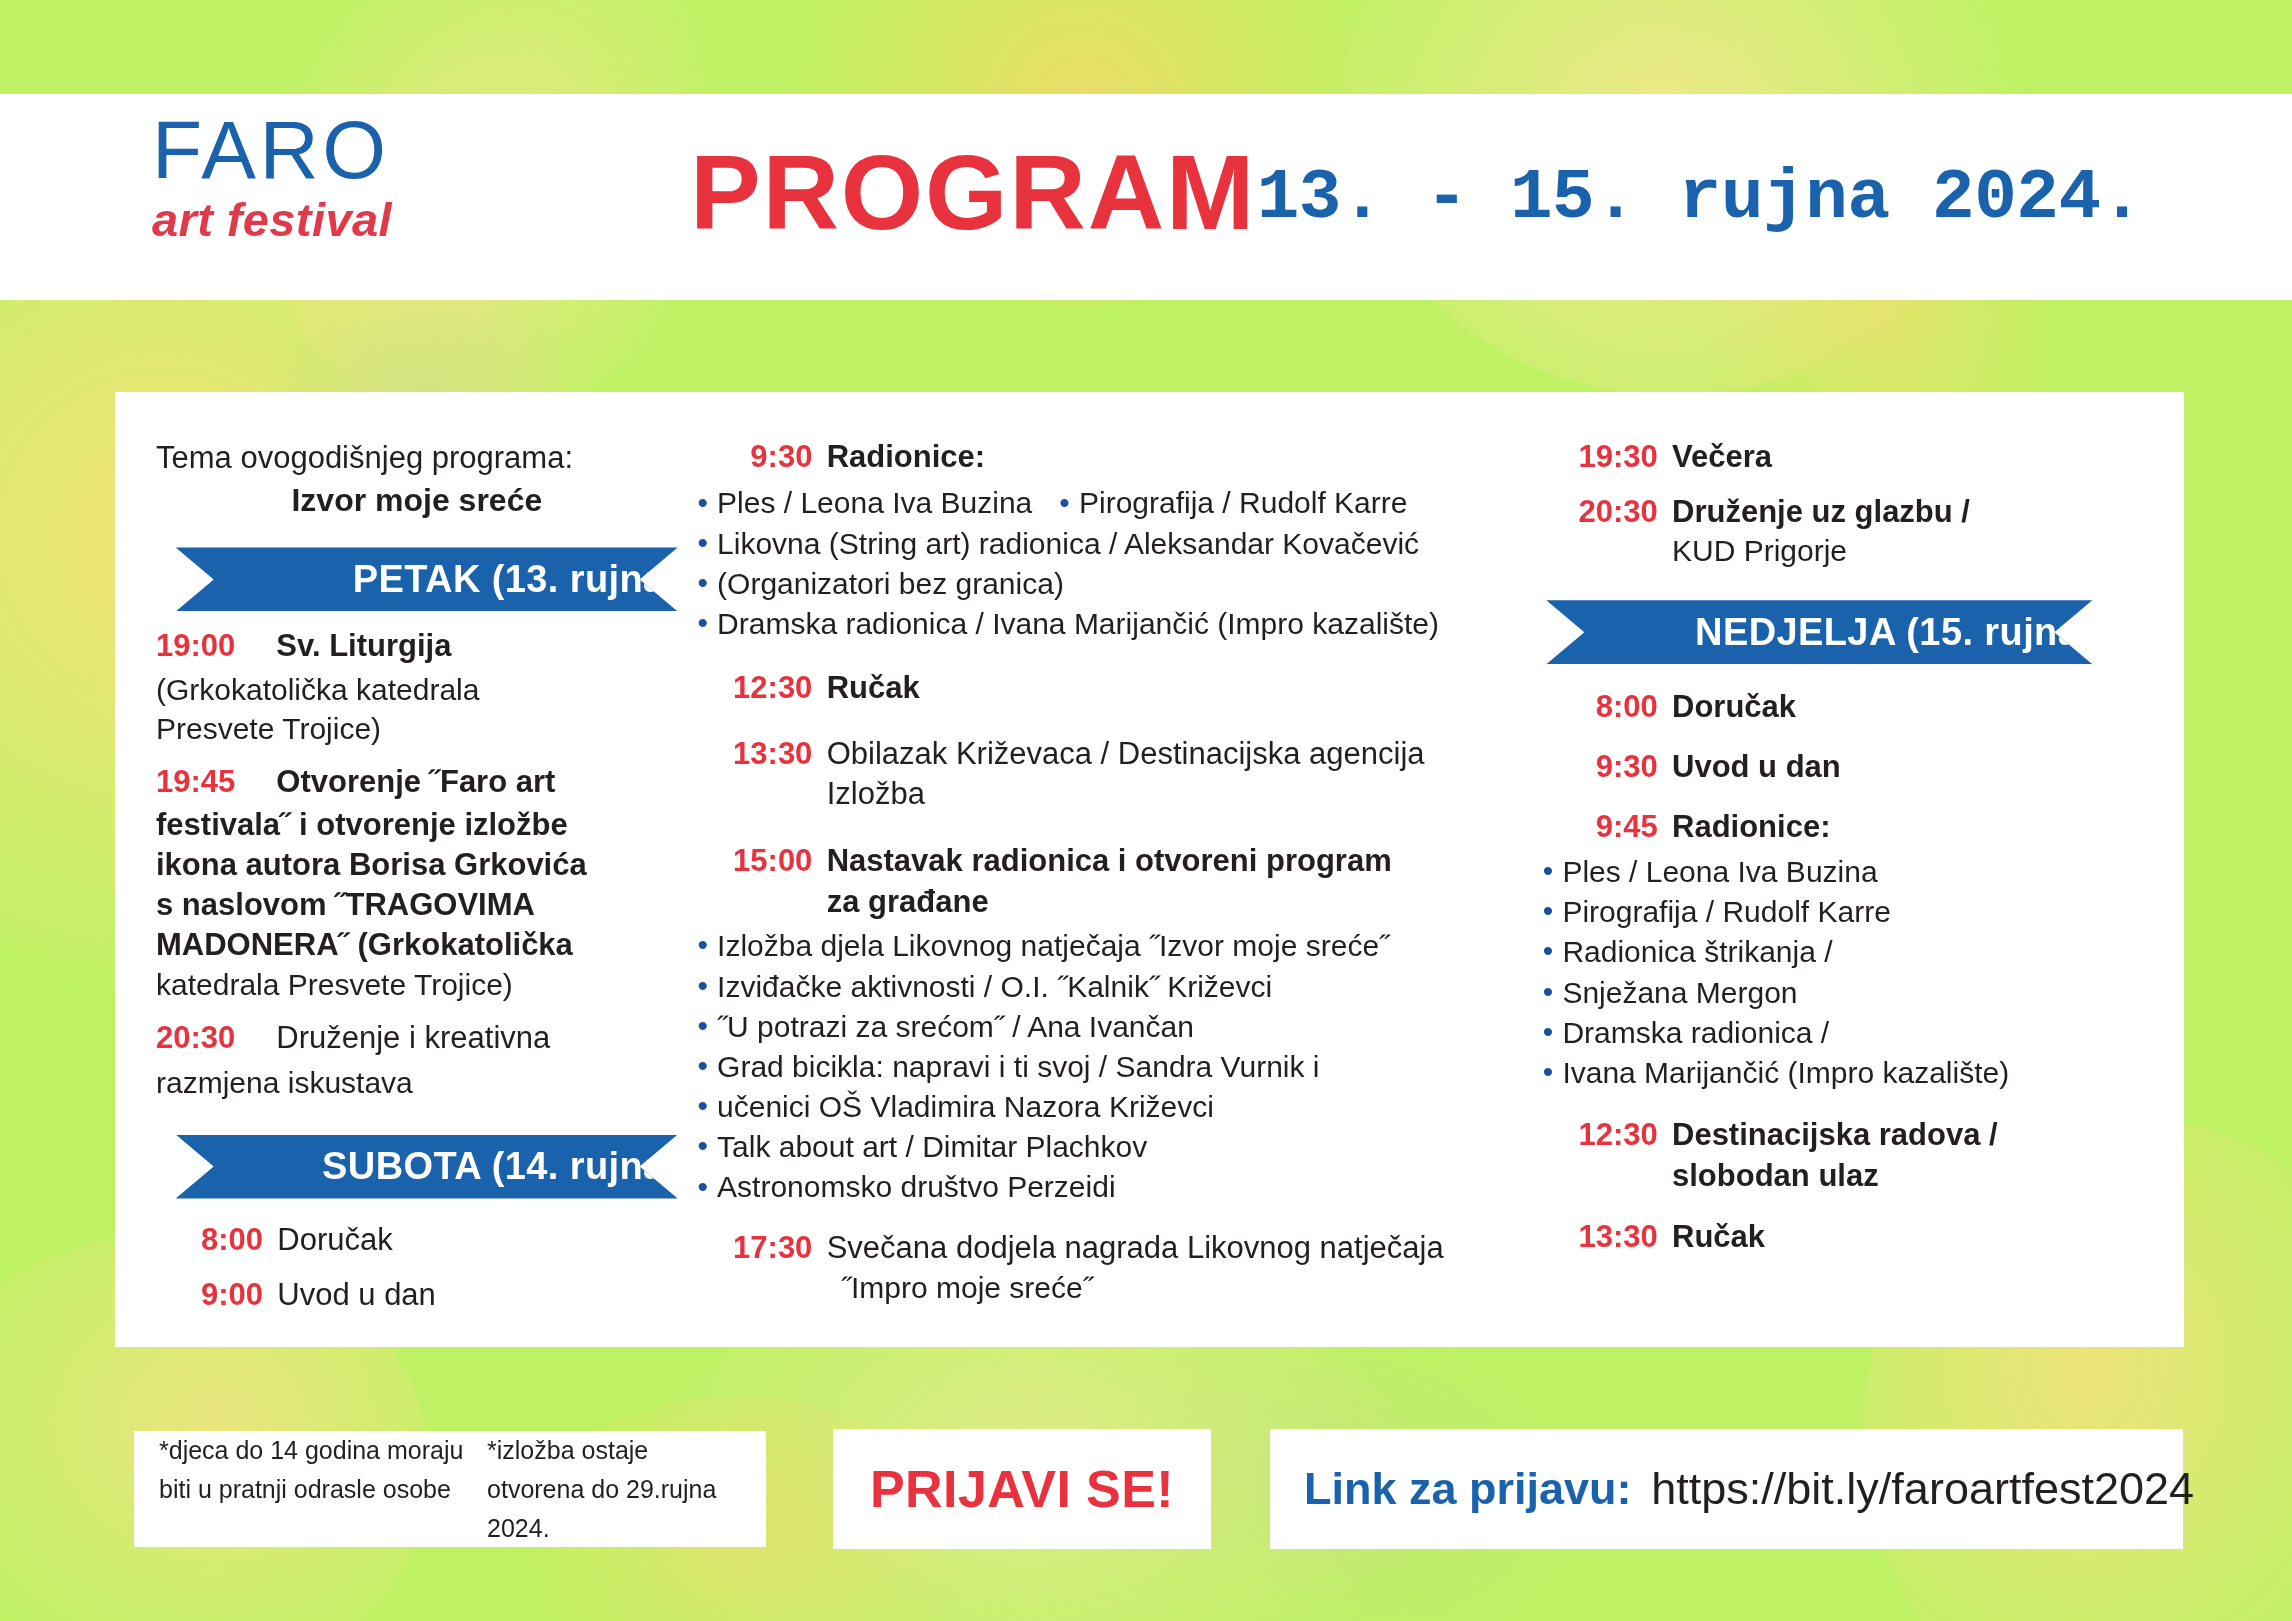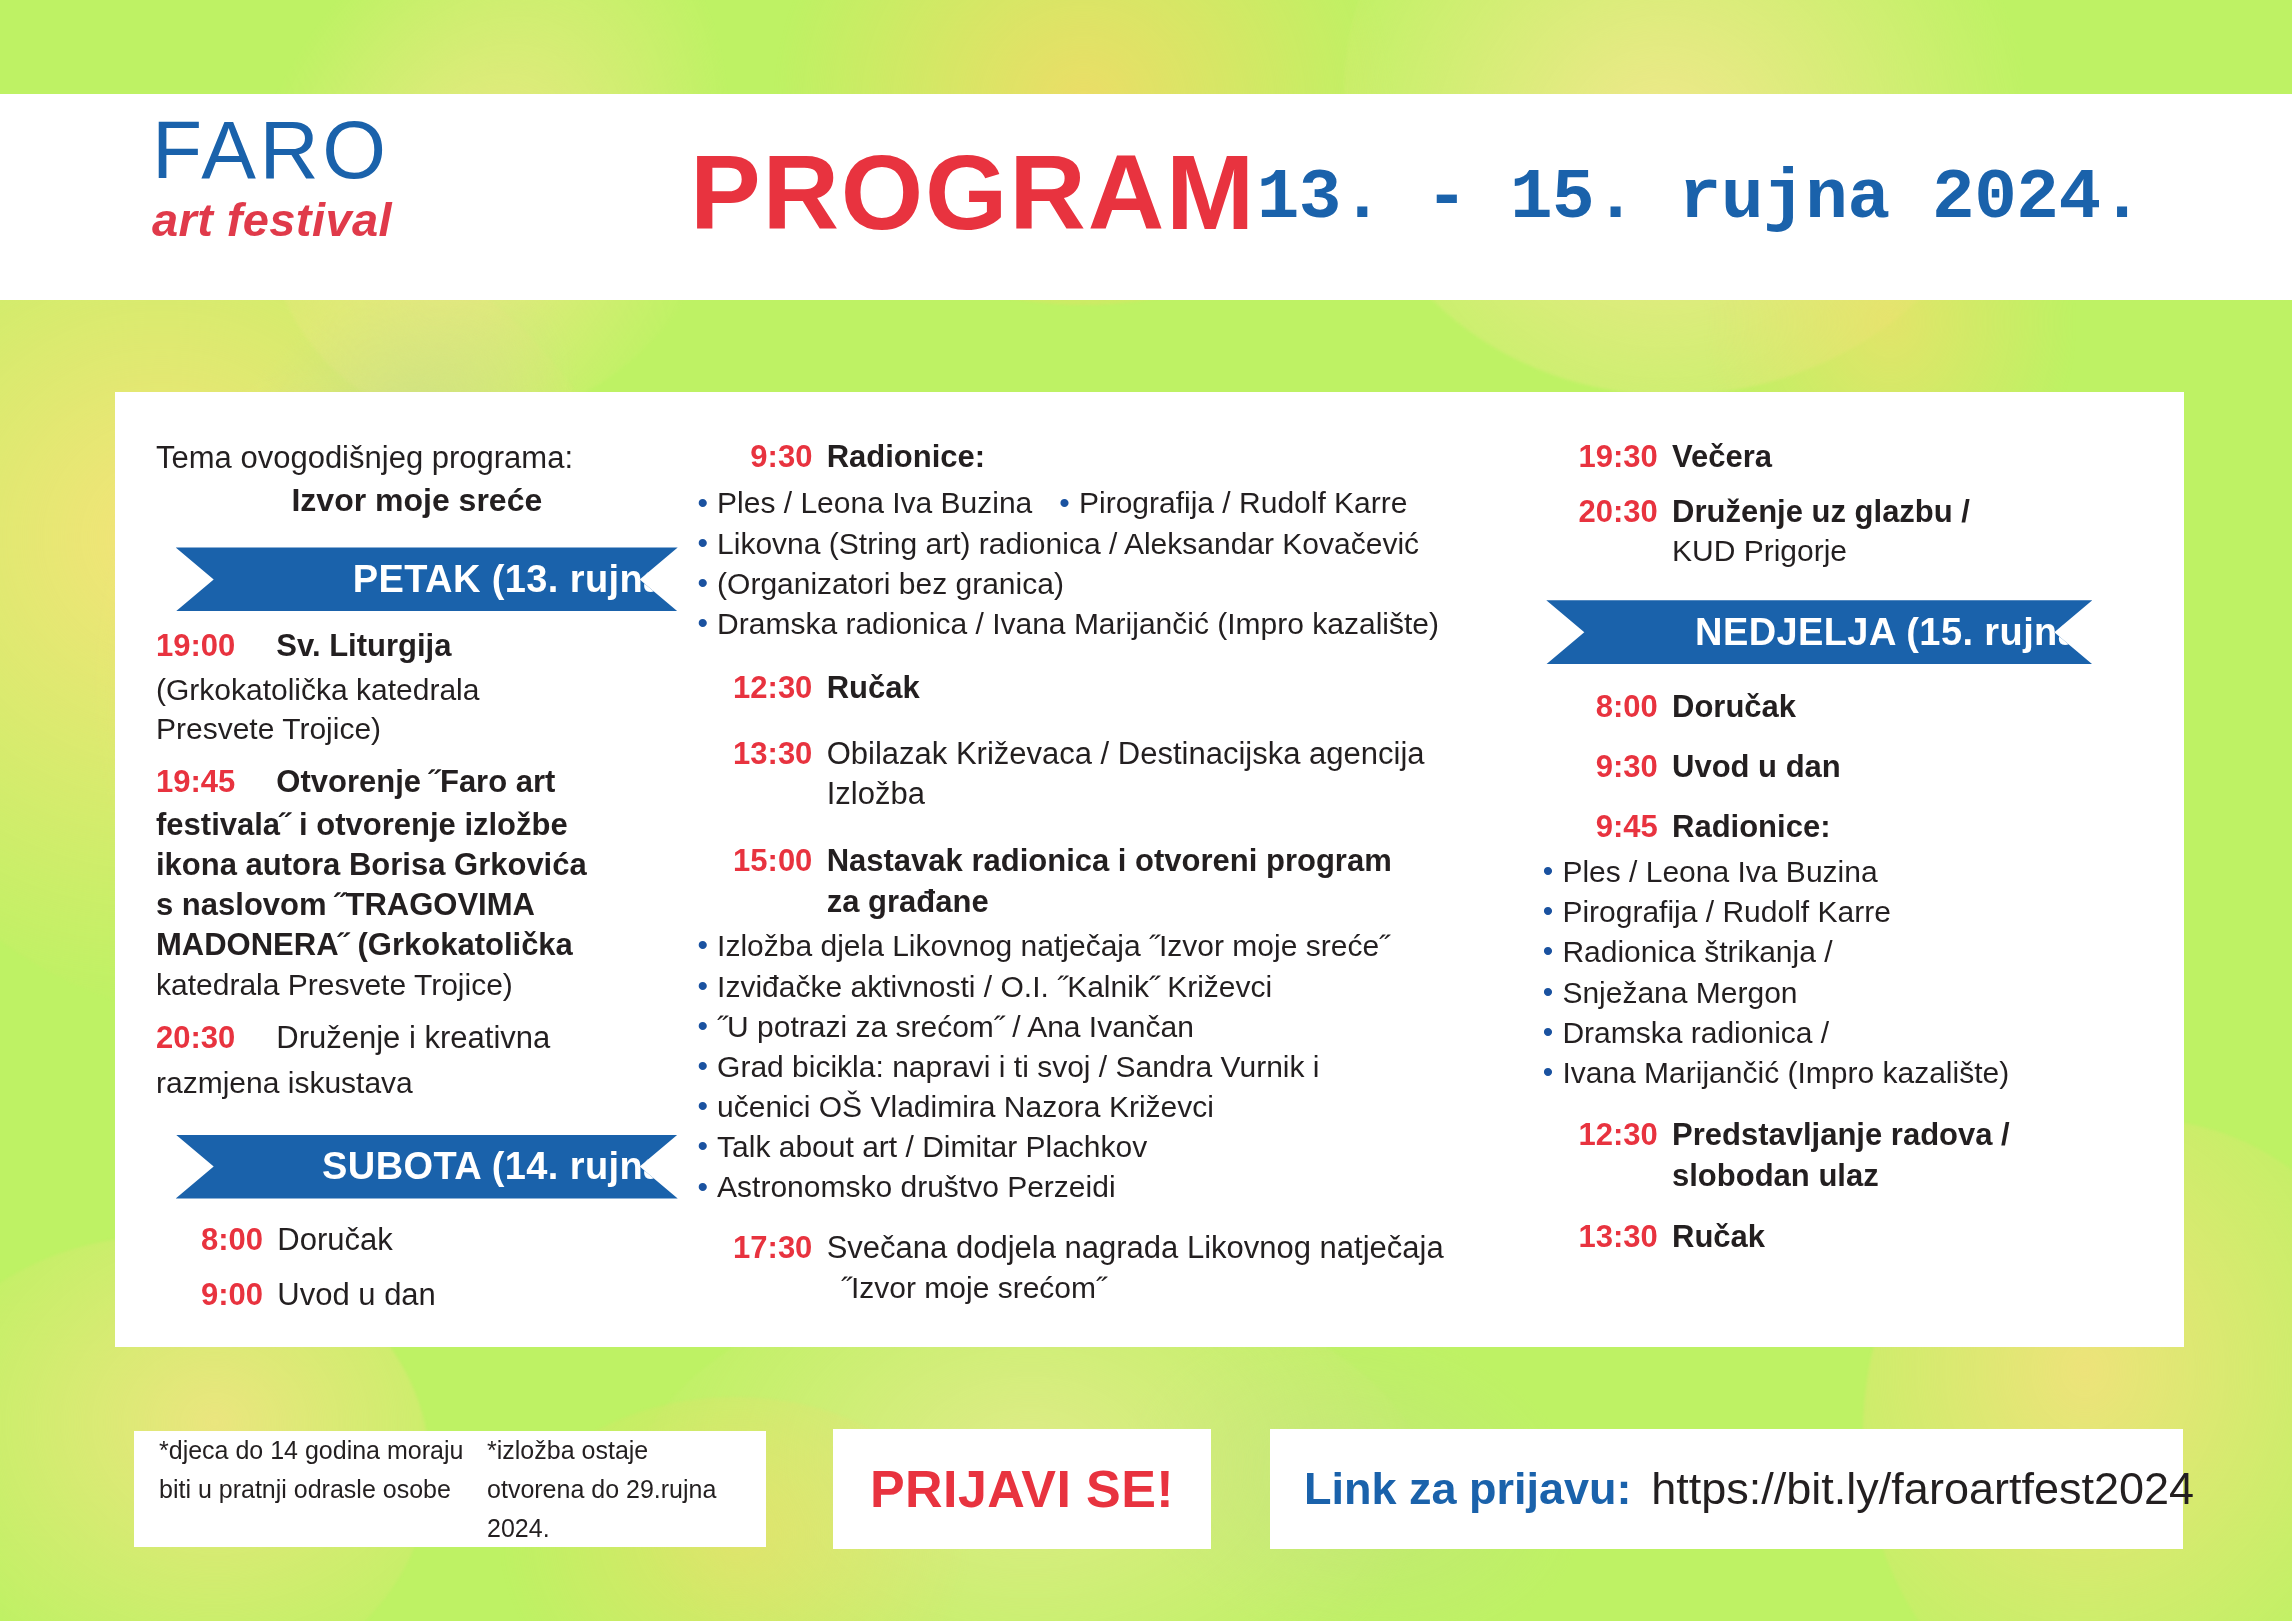--- a/index.html
+++ b/index.html
@@ -317,21 +317,21 @@
         <li>Grad bicikla: napravi i ti svoj / Sandra Vurnik i</li>
         <li style="padding-left:19.7px"><span>učenici OŠ Vladimira Nazora Križevci</span></li>
         <li>Talk about art / Dimitar Plachkov</li>
         <li style="padding-left:19.7px"><span>Astronomsko društvo Perzeidi</span></li>
       </ul>
 
       <div class="row" style="margin-top:21.5px">
         <div class="time t-w3">17:30</div>
         <div class="row-body">
           <div class="ev-title reg">Svečana dodjela nagrada Likovnog natječaja</div>
-          <div class="ev-sub" style="padding-left:14.3px">˝Izvor moje srećom˝</div>
+          <div class="ev-sub" style="padding-left:14.3px">˝Impro moje sreće˝</div>
         </div>
       </div>
     </div>
 
     <div class="col col-right">
 
       <div class="row" style="margin-top:16px">
         <div class="time t-w3">19:30</div>
         <div class="row-body">
           <div class="ev-title">Večera</div>
@@ -375,21 +375,21 @@
         <li>Pirografija / Rudolf Karre</li>
         <li>Radionica štrikanja /</li>
         <li style="padding-left:19.7px"><span>Snježana Mergon</span></li>
         <li>Dramska radionica /</li>
         <li style="padding-left:19.7px"><span>Ivana Marijančić (Impro kazalište)</span></li>
       </ul>
 
       <div class="row" style="margin-top:23px">
         <div class="time t-w3">12:30</div>
         <div class="row-body">
-          <div class="ev-title">Predstavljanje radova /</div>
+          <div class="ev-title">Destinacijska radova /</div>
           <div class="ev-title">slobodan ulaz</div>
         </div>
       </div>
 
       <div class="row" style="margin-top:21.5px">
         <div class="time t-w3">13:30</div>
         <div class="row-body">
           <div class="ev-title">Ručak</div>
         </div>
       </div>

